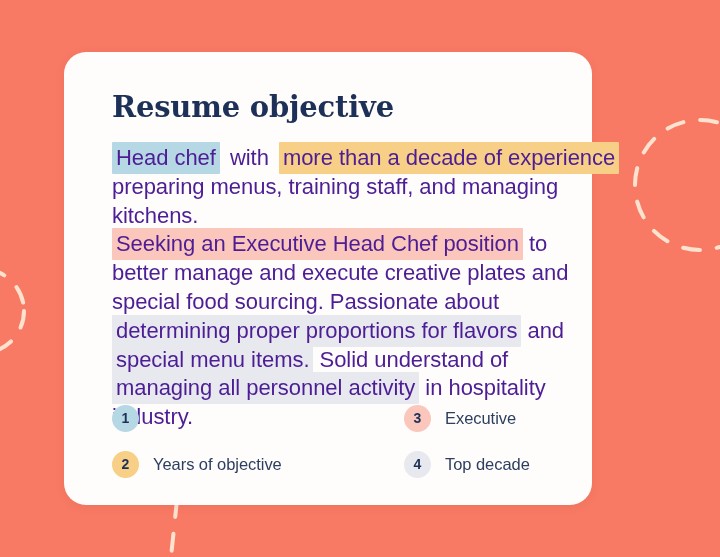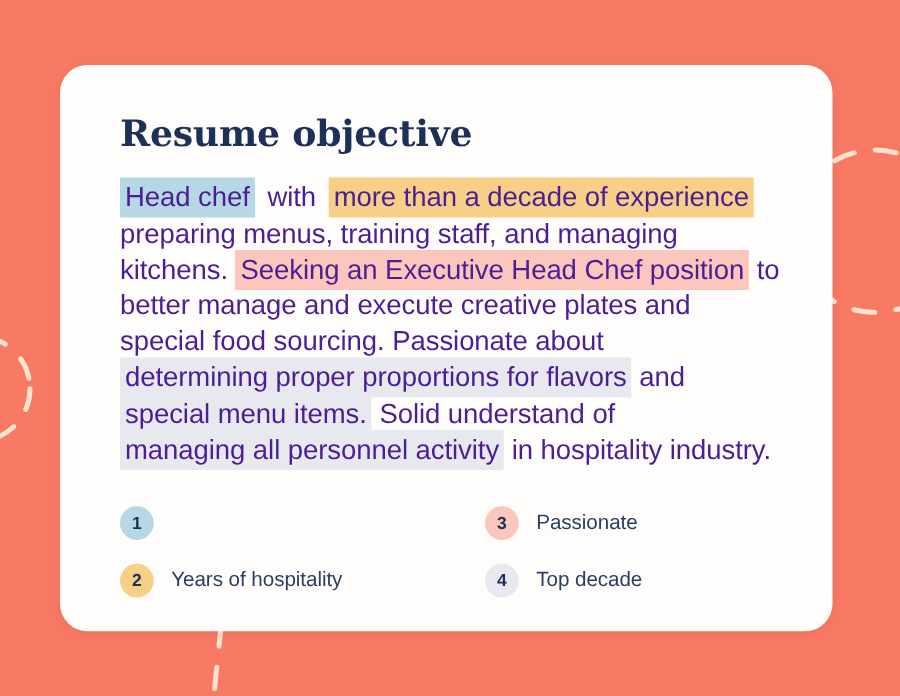--- a/index.html
+++ b/index.html
@@ -21,23 +21,23 @@
     position: absolute;
     inset: 0;
     width: 720px;
     height: 557px;
     pointer-events: none;
   }
 
   
   .card {
     position: absolute;
-    left: 48px;
+    left: 64px;
     top: 52px;
-    width: 618px;
+    width: 528px;
     height: 453px;
     background: #fffdfb;
     border-radius: 22px;
     box-shadow: 0 2px 10px rgba(120, 50, 40, 0.10);
     padding: 38px 22px 0 48px;
   }
 
   .card-title {
     font-family: "DejaVu Serif", "Liberation Serif", serif;
     font-size: 29px;
@@ -131,26 +131,26 @@
   </p>
 
   <div class="legend">
 
     <div class="legend-item">
       <span class="legend-badge badge-1">1</span>
     </div>
 
     <div class="legend-item">
       <span class="legend-badge badge-3">3</span>
-      <span class="legend-label">Passionate</span>
+      <span class="legend-label">Executive</span>
     </div>
 
     <div class="legend-item">
       <span class="legend-badge badge-2">2</span>
-      <span class="legend-label">Years of hospitality</span>
+      <span class="legend-label">Years of objective</span>
     </div>
 
     <div class="legend-item">
       <span class="legend-badge badge-4">4</span>
       <span class="legend-label">Top decade</span>
     </div>
 
   </div>
 </div>
 

